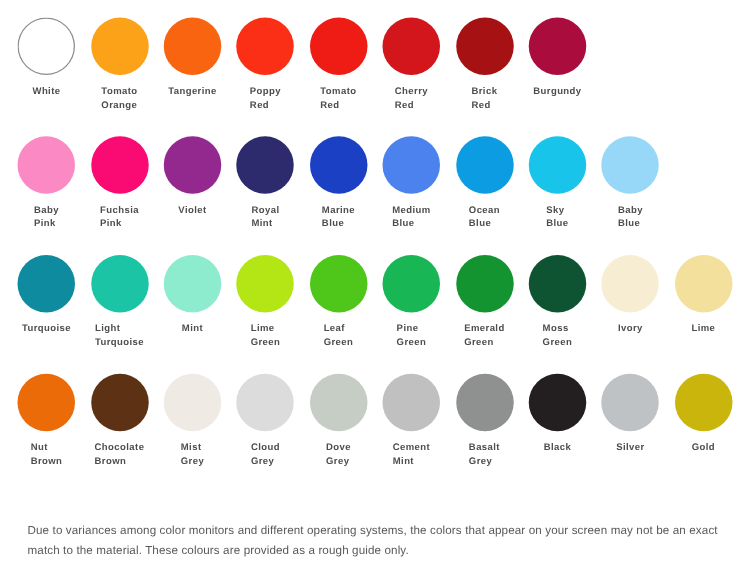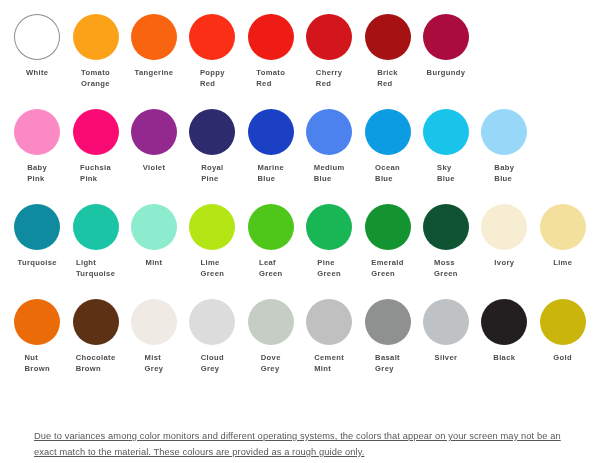--- a/index.html
+++ b/index.html
@@ -62,22 +62,21 @@
     position: absolute;
     left: 18px;
     top: 412px;
     width: 566px;
     font-size: 9.3px;
     line-height: 16px;
     color: #58585a;
     letter-spacing: 0.1px;
   }
   .footer-note p {
-    margin: 16px;
-    text-decoration: underline;
+    margin: 4px;
   }
 </style>
 </head>
 <body>
 
 <div id="chart">
 
   <div class="swatch-grid" id="swatch-grid">
       <div class="swatch-row">
         <div class="swatch-cell">
@@ -129,21 +128,21 @@
           <span class="swatch-label">Fuchsia
 Pink</span>
         </div>
         <div class="swatch-cell">
           <span class="swatch-dot" style="background: rgb(147, 41, 143);"></span>
           <span class="swatch-label">Violet</span>
         </div>
         <div class="swatch-cell">
           <span class="swatch-dot" style="background: rgb(45, 42, 110);"></span>
           <span class="swatch-label">Royal
-Pine</span>
+Mint</span>
         </div>
         <div class="swatch-cell">
           <span class="swatch-dot" style="background: rgb(28, 64, 196);"></span>
           <span class="swatch-label">Marine
 Blue</span>
         </div>
         <div class="swatch-cell">
           <span class="swatch-dot" style="background: rgb(75, 130, 238);"></span>
           <span class="swatch-label">Medium
 Blue</span>
@@ -242,26 +241,26 @@
           <span class="swatch-dot" style="background: rgb(192, 192, 192);"></span>
           <span class="swatch-label">Cement
 Mint</span>
         </div>
         <div class="swatch-cell">
           <span class="swatch-dot" style="background: rgb(142, 145, 144);"></span>
           <span class="swatch-label">Basalt
 Grey</span>
         </div>
         <div class="swatch-cell">
+          <span class="swatch-dot" style="background: rgb(35, 31, 32);"></span>
+          <span class="swatch-label">Black</span>
+        </div>
+        <div class="swatch-cell">
           <span class="swatch-dot" style="background: rgb(191, 194, 196);"></span>
           <span class="swatch-label">Silver</span>
-        </div>
-        <div class="swatch-cell">
-          <span class="swatch-dot" style="background: rgb(35, 31, 32);"></span>
-          <span class="swatch-label">Black</span>
         </div>
         <div class="swatch-cell">
           <span class="swatch-dot" style="background: rgb(201, 181, 11);"></span>
           <span class="swatch-label">Gold</span>
         </div>
       </div>
     </div>
 
   <div class="footer-note">
     <p>Due to variances among color monitors and different operating systems, the colors that appear on your screen may not be an exact match to the material. These colours are provided as a rough guide only.</p>

